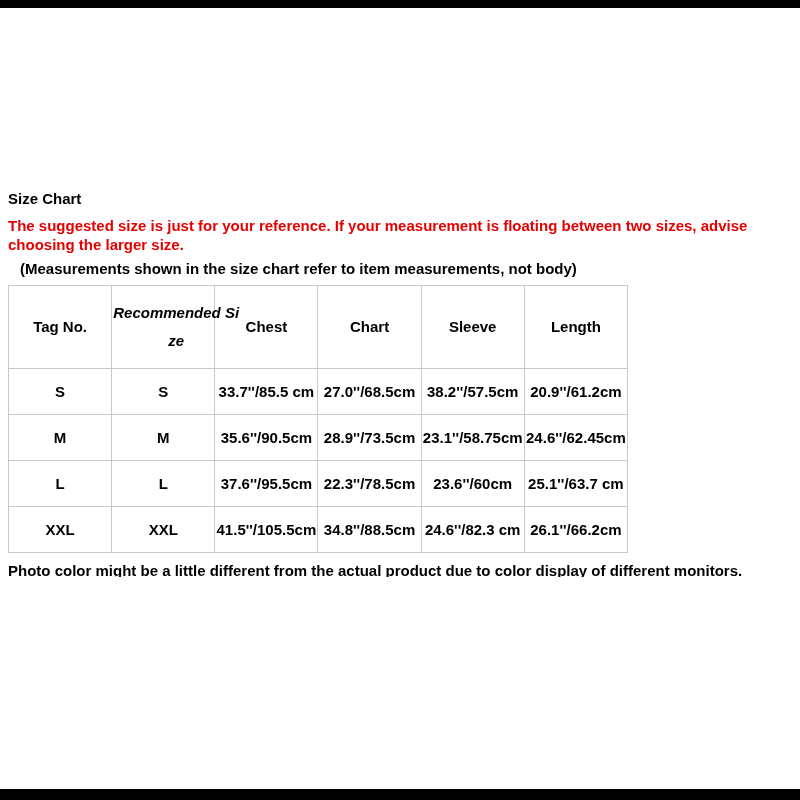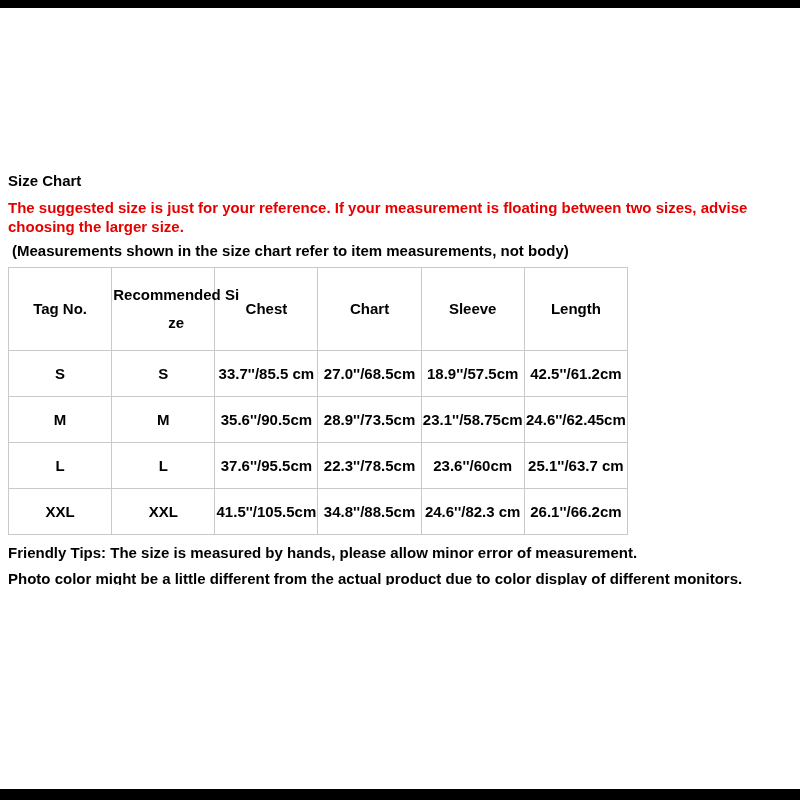--- a/index.html
+++ b/index.html
@@ -18,39 +18,39 @@
   .letterbox {
     position: absolute;
     left: 0;
     width: 800px;
     background: #000000;
   }
   .letterbox.top { top: 0; height: 8px; }
   .letterbox.bottom { bottom: 0; height: 11px; }
   .content {
     position: absolute;
-    top: 2px;
+    top: 20px;
     left: 8px;
     width: 784px;
   }
   .title {
     font-size: 15px;
     line-height: 17px;
     margin: 170px 0 0 0;
   }
   .warning {
     color: var(--accent-red);
     font-size: 15px;
     line-height: 19px;
     margin: 9px 0 0 0;
   }
   .note {
     font-size: 15px;
     line-height: 17px;
-    margin: 6px 0 0 4px;
+    margin: 6px 0 0 12px;
   }
   table.size-chart {
     border-collapse: collapse;
     table-layout: fixed;
     width: 620px;
     margin-top: 8px;
   }
   table.size-chart th,
   table.size-chart td {
     border: 1px solid var(--table-border);
@@ -59,20 +59,21 @@
     font-weight: bold;
     font-size: 15px;
     padding: 0;
   }
   table.size-chart th { height: 82px; line-height: 28px; }
   table.size-chart td { height: 45px; }
   .wrap-narrow {
     display: inline-block;
     width: 128px;
     word-break: break-all;
+    font-style: italic;
   }
   .tips {
     font-size: 15px;
     line-height: 17px;
     margin: 9px 0 0 0;
   }
   .tips.clipped {
     height: 15px;
     overflow: hidden;
   }
@@ -100,22 +101,22 @@
         <th><span>Sleeve</span></th>
         <th><span>Length</span></th>
       </tr>
     </thead>
     <tbody>
       <tr>
         <td>S</td>
         <td>S</td>
         <td>33.7''/85.5 cm</td>
         <td>27.0''/68.5cm</td>
-        <td>18.9''/57.5cm</td>
-        <td>42.5''/61.2cm</td>
+        <td>38.2''/57.5cm</td>
+        <td>20.9''/61.2cm</td>
       </tr>
       <tr>
         <td>M</td>
         <td>M</td>
         <td>35.6''/90.5cm</td>
         <td>28.9''/73.5cm</td>
         <td>23.1''/58.75cm</td>
         <td>24.6''/62.45cm</td>
       </tr>
       <tr>
@@ -130,19 +131,18 @@
         <td>XXL</td>
         <td>XXL</td>
         <td>41.5''/105.5cm</td>
         <td>34.8''/88.5cm</td>
         <td>24.6''/82.3 cm</td>
         <td>26.1''/66.2cm</td>
       </tr>
     </tbody>
   </table>
 
-  <p class="tips">Friendly Tips: The size is measured by hands, please allow minor error of measurement.</p>
 
   <p class="tips clipped">Photo color might be a little different from the actual product due to color display of different monitors.</p>
 
 </div>
 
 <div class="letterbox bottom"></div>
 
 </body></html>

